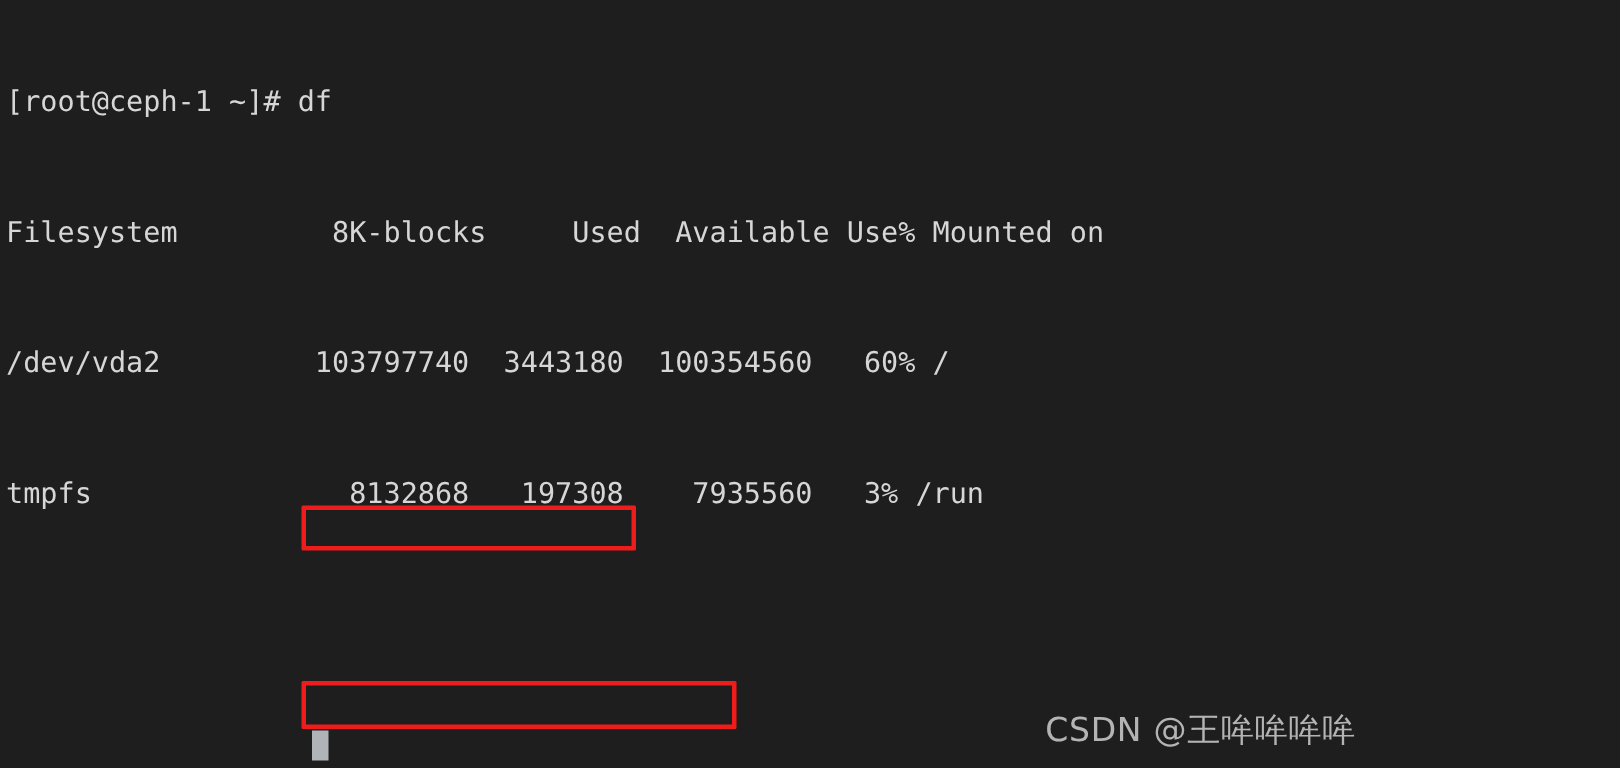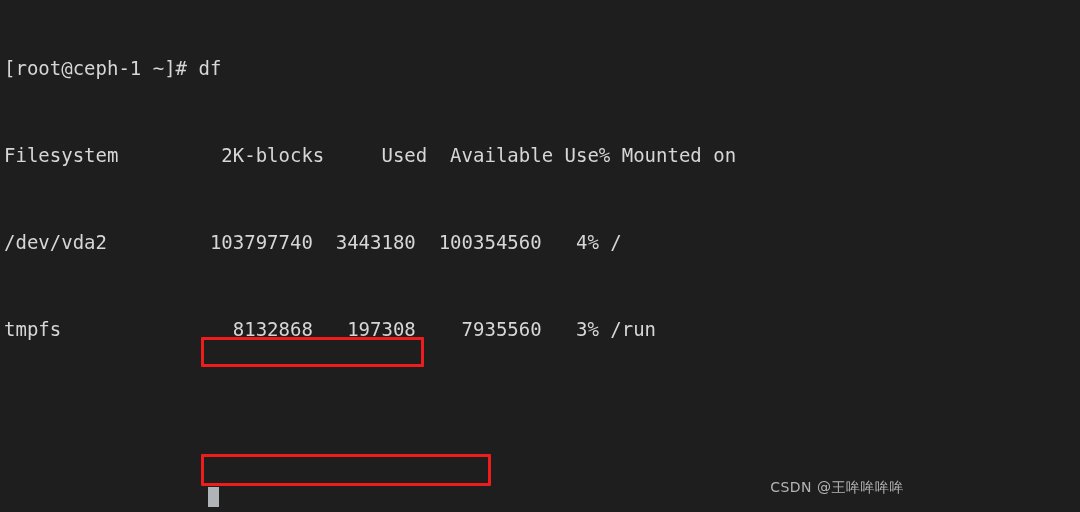--- a/index.html
+++ b/index.html
@@ -58,36 +58,36 @@
     top: 487px;
     width: 11px;
     height: 20px;
     background: #b0b3b8;
   }
   #watermark {
     position: absolute;
     right: 16px;
     bottom: 10px;
     font-family: "DejaVu Sans", "Liberation Sans", sans-serif;
-    font-size: 14px;
+    font-size: 22px;
     color: #c9c9c9;
     opacity: 0.88;
     letter-spacing: 0.5px;
     white-space: pre;
   }
 </style>
 </head>
 <body>
 
 <div id="terminal">
 
   <div id="screen">
     <span class="line out">[root@ceph-1 ~]# df</span>
-    <span class="line out">Filesystem         2K-blocks     Used  Available Use% Mounted on</span>
-    <span class="line out">/dev/vda2         103797740  3443180  100354560   4% /</span>
+    <span class="line out">Filesystem         8K-blocks     Used  Available Use% Mounted on</span>
+    <span class="line out">/dev/vda2         103797740  3443180  100354560   60% /</span>
     <span class="line out">tmpfs               8132868   197308    7935560   3% /run</span>
     
     
     
     
     
     
     
     
     

